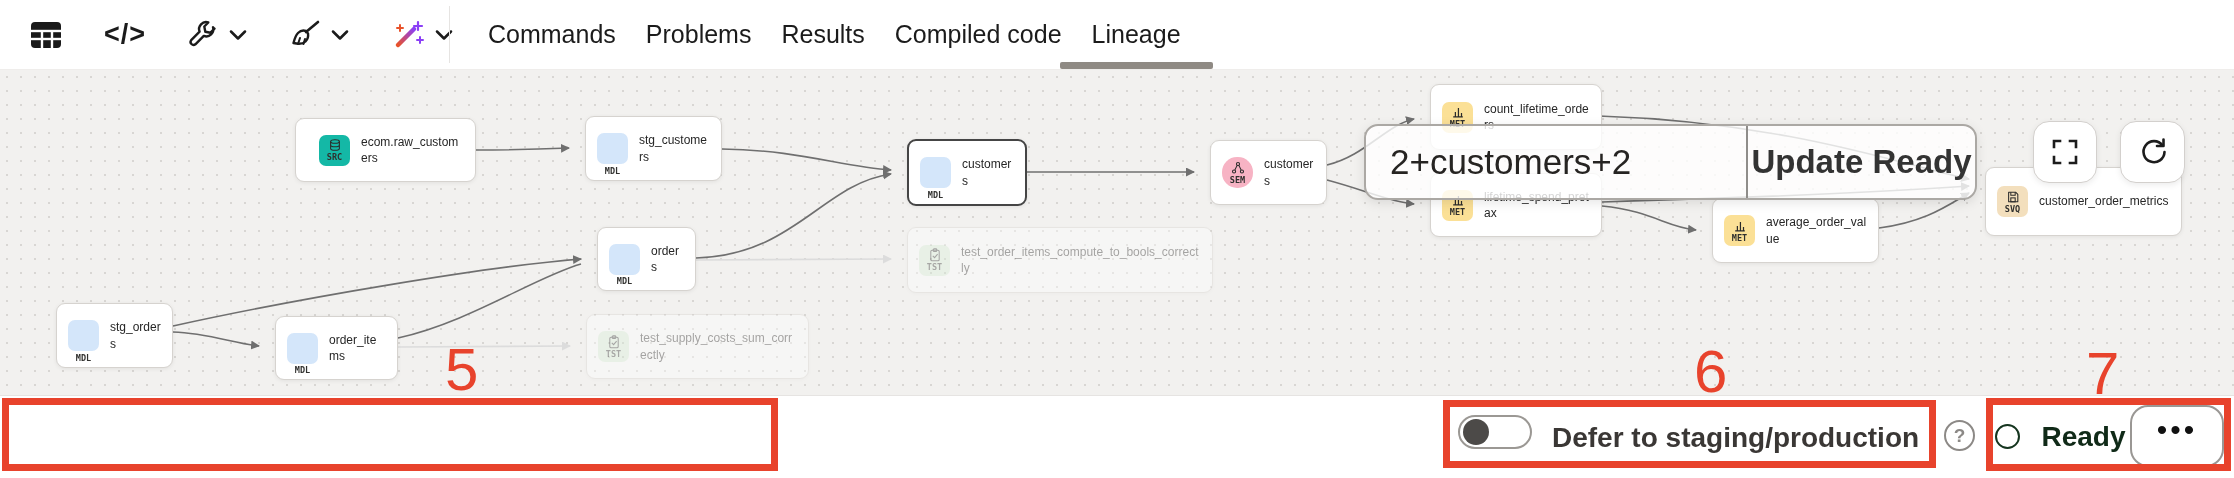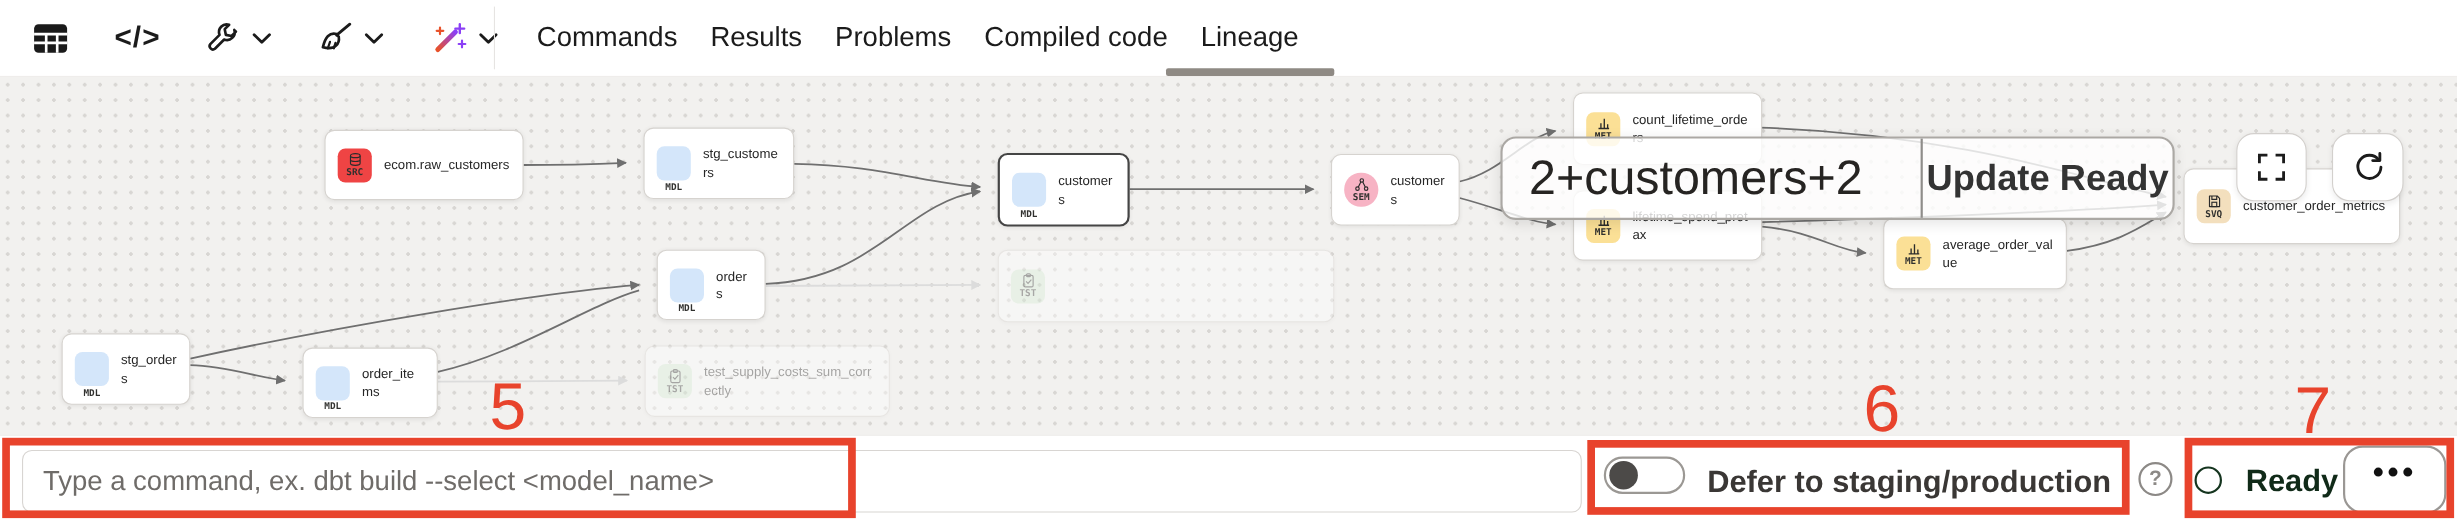--- a/index.html
+++ b/index.html
@@ -23,32 +23,32 @@
   .edges{position:absolute;left:0;top:0;z-index:1;}
   .edge{fill:none;stroke:#6f6f6f;stroke-width:1.6;}
   .edge.faint{stroke:#dcdcdc;}
 
   .node{position:absolute;z-index:2;background:#fff;border:1.5px solid #d6d3cf;border-radius:9px;display:flex;align-items:center;gap:11px;padding:0 11px;box-shadow:0 1px 4px rgba(0,0,0,.07);cursor:pointer;overflow:hidden;}
   .node.selected{border:2.5px solid #454545;}
   .node.faded{opacity:.38;}
   .badge{width:31px;height:31px;border-radius:7px;display:flex;flex-direction:column;align-items:center;justify-content:center;flex:0 0 auto;}
   .badge-code{font-family:"DejaVu Sans Mono",monospace;font-size:8.5px;font-weight:700;color:#30302e;line-height:1;margin-top:1px;}
   .glyph{display:none;}
-  .node[data-type="SRC"] .glyph-SRC{display:block;} .node[data-type="SRC"] .badge{background:#ef4444;}
+  .node[data-type="SRC"] .glyph-SRC{display:block;} .node[data-type="SRC"] .badge{background:#14b8a6;margin-left:12px;}
   .node[data-type="MDL"] .glyph-MDL{display:block;} .node[data-type="MDL"] .badge{background:#d4e6fa;gap:44px;}
   .node[data-type="SEM"] .glyph-SEM{display:block;} .node[data-type="SEM"] .badge{background:#f7b3c4;border-radius:15px;}
   .node[data-type="MET"] .glyph-MET{display:block;} .node[data-type="MET"] .badge{background:#fbe096;}
   .node[data-type="TST"] .glyph-TST{display:block;} .node[data-type="TST"] .badge{background:#d9f0da;}
   .node[data-type="SVQ"] .glyph-SVQ{display:block;} .node[data-type="SVQ"] .badge{background:#f3dfbd;}
   .node-label{font-size:12px;color:#262626;line-height:1.35;word-break:break-all;}
 
   
   .selector-overlay{position:absolute;left:1364px;top:54px;width:613px;height:76px;z-index:3;background:rgba(255,255,255,.8);
     border:2px solid #aba8a4;border-radius:14px;display:flex;align-items:stretch;box-shadow:0 3px 12px rgba(0,0,0,.10);}
-  .selector-value{flex:0 0 380px;display:flex;align-items:center;padding-left:24px;font-size:44px;color:#262422;}
+  .selector-value{flex:0 0 380px;display:flex;align-items:center;padding-left:24px;font-size:35px;color:#262422;}
   .selector-divider{width:2px;background:#8f8d8a;flex:0 0 auto;}
   .selector-btn{flex:1;display:flex;align-items:center;justify-content:center;font-size:33px;font-weight:700;color:#333;cursor:pointer;}
 
   .canvas-btn{position:absolute;z-index:4;background:#fff;border:1.5px solid #d3d0cd;border-radius:16px;display:flex;align-items:center;justify-content:center;box-shadow:0 2px 6px rgba(0,0,0,.08);cursor:pointer;}
   .btn-fullscreen{left:2033px;top:51px;width:64px;height:62px;}
   .btn-refresh{left:2120px;top:51px;width:65px;height:62px;}
 
   
   .command-bar{position:absolute;left:0;top:395px;width:2234px;height:83px;background:#fff;border-top:1px solid #e6e4e2;z-index:5;}
   .command-input{position:absolute;left:20px;top:13px;width:1418px;height:57px;border:1.5px solid #d8d5d2;border-radius:9px;padding:0 18px;font-family:"Liberation Sans",sans-serif;font-size:25px;color:#333;outline:none;background:#fff;}
@@ -122,22 +122,22 @@
         <path d="M30 20 v6 M27 23 h6" stroke="#8b3ff6" stroke-width="2" stroke-linecap="round"></path>
       </svg>
       <svg width="20" height="14" viewBox="0 0 16 12">
           <polyline points="2,3 8,9 14,3" fill="none" stroke="#1b1b1b" stroke-width="2.2" stroke-linecap="round" stroke-linejoin="round"></polyline>
         </svg>
     </span>
   </div>
   <div class="toolbar-divider"></div>
   <div class="tabs">
     <span class="tab">Commands</span>
+    <span class="tab">Problems</span>
     <span class="tab">Results</span>
-    <span class="tab">Problems</span>
     <span class="tab">Compiled code</span>
     <span class="tab active">Lineage</span>
   </div>
 </div>
 
 <div class="canvas">
   <svg class="edges" width="2234" height="325" viewBox="0 0 2234 325">
     <defs>
       <marker id="arrD" markerUnits="userSpaceOnUse" markerWidth="10" markerHeight="10" refX="8" refY="4.5" orient="auto">
           <path d="M0 0 L9 4.5 L0 9 Z" fill="#6f6f6f"></path>
@@ -270,21 +270,21 @@
     <span class="badge">
 
       <svg class="glyph glyph-MET" width="14" height="14" viewBox="0 0 16 16">
             <path d="M2.5 13.5 H13.5 M5 13 V8 M8.5 13 V3.5 M12 13 V9" fill="none" stroke="#2b2b2b" stroke-width="1.4"></path>
           </svg>
 
       <span class="badge-code">MET</span>
     </span>
     <span class="node-label">average_order_value</span>
   </div>
-      <div class="node" data-type="SVQ" style="left: 1985px; top: 83px; width: 197px; height: 69px;">
+      <div class="node" data-type="SVQ" style="left: 1985px; top: 97px; width: 197px; height: 69px;">
     <span class="badge">
 
       <svg class="glyph glyph-SVQ" width="14" height="14" viewBox="0 0 16 16">
             <path d="M3 2.5 H11 L13.5 5 V13.5 H3 Z" fill="none" stroke="#2b2b2b" stroke-width="1.2" stroke-linejoin="round"></path>
             <path d="M5.5 2.5 V6 H10.5 V2.5" fill="none" stroke="#2b2b2b" stroke-width="1.2"></path>
             <rect x="5.5" y="9" width="5" height="4.5" fill="none" stroke="#2b2b2b" stroke-width="1.2"></rect>
           </svg>
       <span class="badge-code">SVQ</span>
     </span>
     <span class="node-label">customer_order_metrics</span>
@@ -293,20 +293,21 @@
     <span class="badge">
 
       <svg class="glyph glyph-TST" width="14" height="14" viewBox="0 0 16 16">
             <rect x="3.2" y="2.6" width="9.6" height="12" rx="1.5" fill="none" stroke="#2b2b2b" stroke-width="1.2"></rect>
             <rect x="6" y="1" width="4" height="3" rx="1" fill="none" stroke="#2b2b2b" stroke-width="1.2"></rect>
             <path d="M5.5 9 l2 2 3.5-4" fill="none" stroke="#2b2b2b" stroke-width="1.2"></path>
           </svg>
 
       <span class="badge-code">TST</span>
     </span>
+    <span class="node-label">test_order_items_compute_to_bools_correctly</span>
   </div>
       <div class="node faded" data-type="TST" style="left: 586px; top: 244px; width: 223px; height: 65px;">
     <span class="badge">
 
       <svg class="glyph glyph-TST" width="14" height="14" viewBox="0 0 16 16">
             <rect x="3.2" y="2.6" width="9.6" height="12" rx="1.5" fill="none" stroke="#2b2b2b" stroke-width="1.2"></rect>
             <rect x="6" y="1" width="4" height="3" rx="1" fill="none" stroke="#2b2b2b" stroke-width="1.2"></rect>
             <path d="M5.5 9 l2 2 3.5-4" fill="none" stroke="#2b2b2b" stroke-width="1.2"></path>
           </svg>
 
@@ -329,21 +330,20 @@
   </div>
   <div class="canvas-btn btn-refresh">
     <svg width="32" height="32" viewBox="0 0 32 32">
         <path d="M25.5 9.5 A10.5 10.5 0 1 0 27.5 16" fill="none" stroke="#1c1c1c" stroke-width="2.6" stroke-linecap="round"></path>
         <path d="M26.5 3.5 V10 H20" fill="none" stroke="#1c1c1c" stroke-width="2.6" stroke-linecap="round" stroke-linejoin="round"></path>
       </svg>
   </div>
 </div>
 
 <div class="command-bar">
-  <input class="command-input" type="text" placeholder="Type a command, ex. dbt build --select &lt;model_name&gt;" style="">
   <div class="toggle">
     <div class="toggle-knob"></div>
   </div>
   <div class="defer-label">Defer to staging/production</div>
   <div class="help-icon">?</div>
   <div class="ready-pill">
     <span class="ready-circle"></span>
     <span class="ready-text">Ready</span>
   </div>
   <div class="more-btn">

